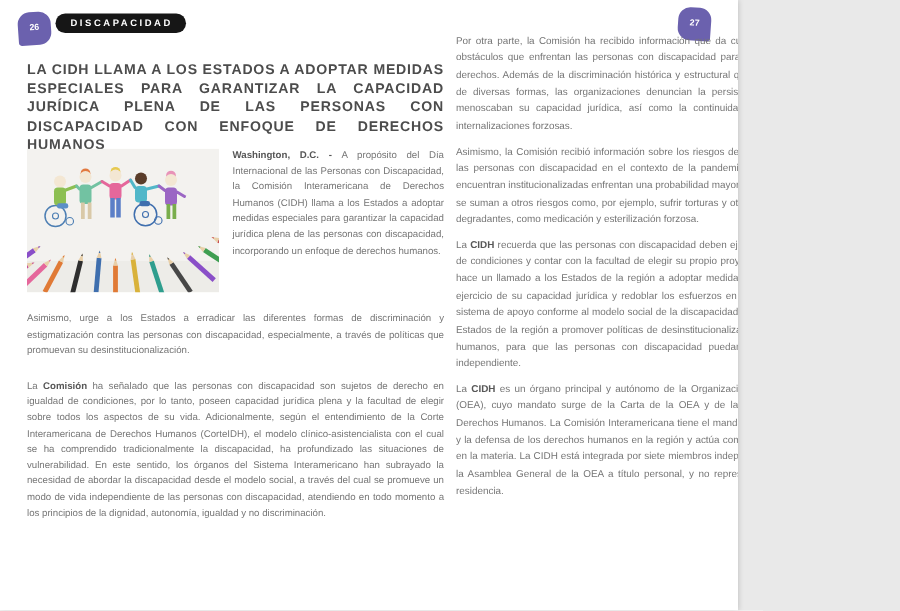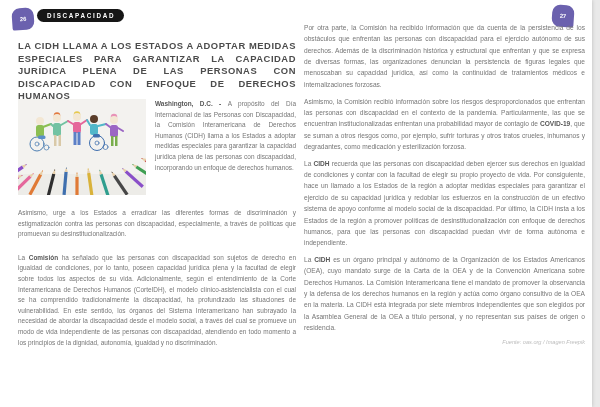--- a/index.html
+++ b/index.html
@@ -1,17 +1,17 @@
 <!DOCTYPE html>
 <html><head>
 <meta charset="utf-8">
 <style>
   html,body { margin:0; padding:0; background:#e9e9e9; }
   .page {
-    position:relative; width:592px; height:407px; background:#ffffff;
+    position:relative; width:492px; height:407px; background:#ffffff;
     font-family:"Liberation Sans", sans-serif; overflow:hidden;
     box-shadow:0 0 4px rgba(0,0,0,.2);
   }
   .page-badge {
     position:absolute; width:22px; height:22px; background:#6b61ae; color:#fff;
     font-size:5.8px; font-weight:bold; display:flex; align-items:center; justify-content:center;
   }
   .page-badge.left { left:12px; top:8px; border-radius:8px 8px 8px 2px; transform:rotate(-4deg); }
   .page-badge.right { right:18px; top:5px; border-radius:8px 8px 2px 8px; transform:rotate(4deg); }
   .category-tag {

